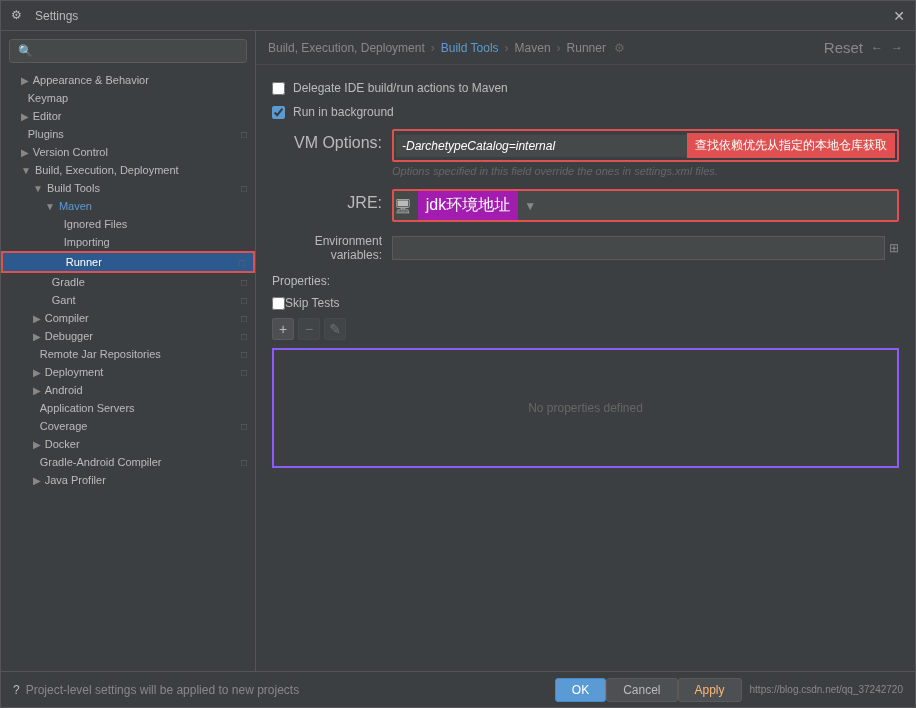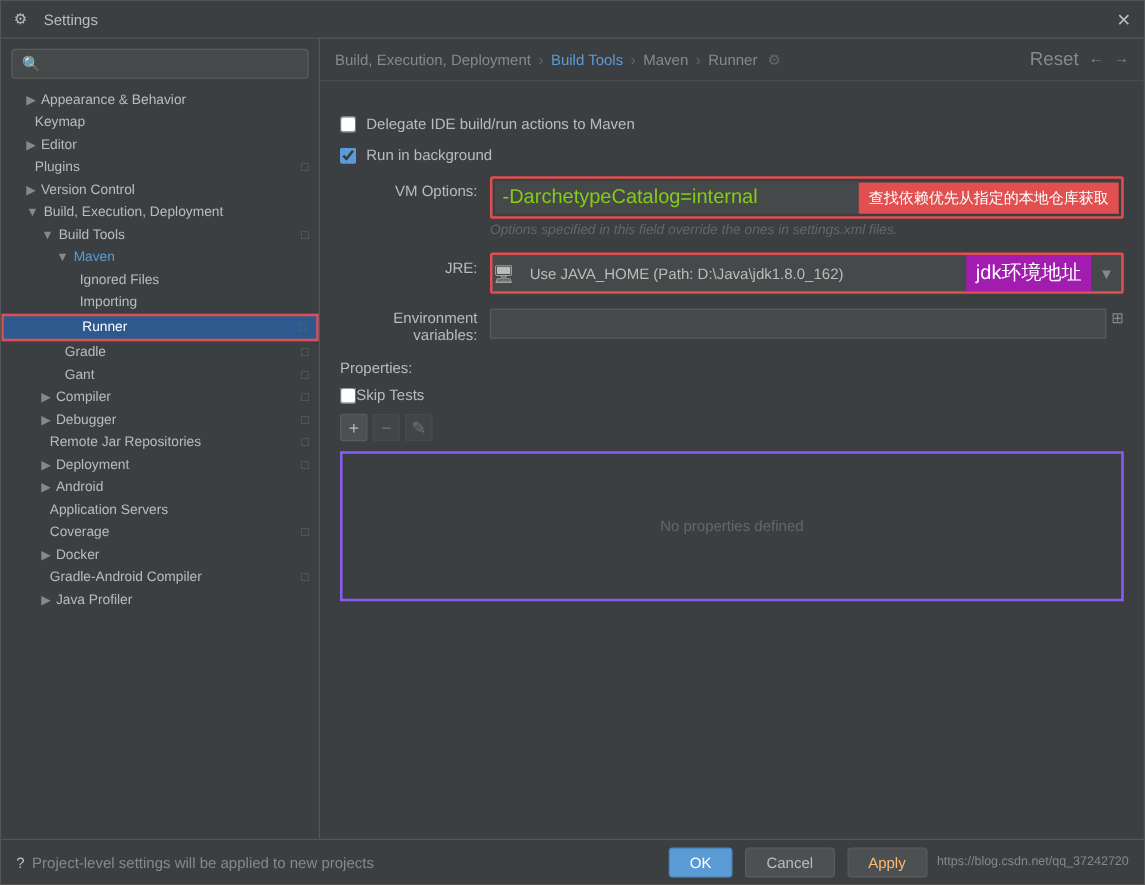--- a/index.html
+++ b/index.html
@@ -35,61 +35,61 @@
 
     .breadcrumb { padding: 8px 12px; font-size: 12px; color: #888; display: flex; align-items: center; border-bottom: 1px solid #4a4a4a; flex-shrink: 0; }
     .breadcrumb span { color: #888; }
     .breadcrumb .sep { margin: 0 6px; color: #666; }
     .breadcrumb .breadcrumb-right { margin-left: auto; display: flex; gap: 8px; }
     .breadcrumb-reset { color: #5b9bd5; cursor: pointer; font-size: 15px; }
     .breadcrumb-nav { color: #888; cursor: pointer; }
 
     .settings-content { flex: 1; padding: 16px; overflow-y: auto; }
 
-    .option-row { display: flex; align-items: center; margin-bottom: 10px; margin-top: 11px; }
+    .option-row { display: flex; align-items: center; margin-bottom: 10px; }
     .option-row input[type=checkbox] { margin-right: 8px; accent-color: #5b9bd5; }
     .option-label { font-size: 12px; color: #bbb; }
 
     .form-row { display: flex; align-items: flex-start; margin-bottom: 12px; }
-    .form-label { width: 120px; font-size: 12px; color: #bbb; padding-top: 5px; flex-shrink: 0; text-align: right; padding-right: 10px; }
+    .form-label { width: 120px; font-size: 16px; color: #bbb; padding-top: 5px; flex-shrink: 0; text-align: right; padding-right: 10px; }
     .form-field { flex: 1; }
 
     .vm-options-container { border: 2px solid #e05050; border-radius: 2px; padding: 2px; background: #3c3f41; }
     .vm-options-inner { display: flex; align-items: center; }
-    .vm-input { background: #45494a; border: none; color: #84cc16; font-size: 16px; padding: 4px 6px; flex: 1; outline: none; }
+    .vm-input { background: #45494a; border: none; color: #ffffff; font-size: 12px; padding: 4px 6px; flex: 1; outline: none; font-style: italic; }
     .vm-annotation { background: #e05050; color: #fff; font-size: 12px; padding: 4px 8px; white-space: nowrap; }
     .hint-text { font-size: 11px; color: #666; margin-top: 3px; font-style: italic; }
 
     .jre-container { border: 2px solid #e05050; border-radius: 2px; display: flex; align-items: center; background: #45494a; }
     .jre-select { flex: 1; background: transparent; border: none; color: #bbb; font-size: 12px; padding: 4px 6px; display: flex; align-items: center; }
     .jre-icon { margin-right: 6px; font-size: 14px; }
     .jre-annotation { background: #a21caf; color: #fff; font-size: 16px; padding: 4px 8px; }
     .jre-arrow { color: #888; padding: 0 6px; }
 
-    .env-row { display: flex; align-items: flex-start; margin-bottom: 12px; }
+    .env-row { display: flex; align-items: center; margin-bottom: 12px; }
     .env-label { width: 120px; font-size: 12px; color: #bbb; text-align: right; padding-right: 10px; flex-shrink: 0; }
     .env-field { flex: 1; background: #45494a; border: 1px solid #5a5a5a; height: 24px; display: flex; align-items: center; }
     .env-expand { margin-left: 4px; color: #888; cursor: pointer; }
 
     .props-section { margin-top: 4px; }
     .props-label { font-size: 12px; color: #bbb; margin-bottom: 8px; }
 
     .skip-tests-row { display: flex; align-items: center; margin-bottom: 8px; }
 
     .props-toolbar { display: flex; gap: 4px; margin-bottom: 8px; }
     .props-btn { background: #4c5052; border: 1px solid #5a5a5a; color: #bbb; width: 22px; height: 22px; cursor: pointer; display: flex; align-items: center; justify-content: center; font-size: 14px; border-radius: 2px; }
     .props-btn.disabled { opacity: 0.4; cursor: default; }
 
     .props-empty { flex: 1; display: flex; align-items: center; justify-content: center; color: #666; font-size: 12px; min-height: 120px; border: 2px solid #8b5cf6; }
 
     
     .footer { height: 36px; background: #3c3f41; border-top: 1px solid #555; display: flex; align-items: center; padding: 0 12px; flex-shrink: 0; }
     .footer-info { display: flex; align-items: center; color: #888; font-size: 12px; flex: 1; }
     .footer-icon { margin-right: 6px; }
-    .footer-buttons { display: flex; gap: 10px; }
+    .footer-buttons { display: flex; gap: 0; }
     .btn { padding: 4px 16px; border-radius: 3px; font-size: 12px; cursor: pointer; border: 1px solid #5a5a5a; }
     .btn-ok { background: #5b9bd5; border-color: #4a8ac4; color: #fff; }
     .btn-cancel { background: #4c5052; color: #bbb; }
     .btn-apply { background: #4c5052; color: #fdba74; }
 
     .watermark { font-size: 10px; color: #888; margin-left: 8px; }
 
     
     ::-webkit-scrollbar { width: 6px; }
     ::-webkit-scrollbar-track { background: #3c3f41; }
@@ -259,21 +259,20 @@
             </div>
             <div class="hint-text">Options specified in this field override the ones in settings.xml files.</div>
           </div>
         </div>
 
         <div class="form-row">
           <div class="form-label">JRE:</div>
           <div class="form-field">
             <div class="jre-container">
               <span class="jre-icon">🖥</span>
-              <span class="jre-select">Use JAVA_HOME (Path: D:\Java\jdk1.8.0_162)</span>
               <div class="jre-annotation">jdk环境地址</div>
               <span class="jre-arrow">▼</span>
             </div>
           </div>
         </div>
 
         <div class="env-row">
           <div class="env-label">Environment variables:</div>
           <div class="env-field"></div>
           <span class="env-expand">⊞</span>

